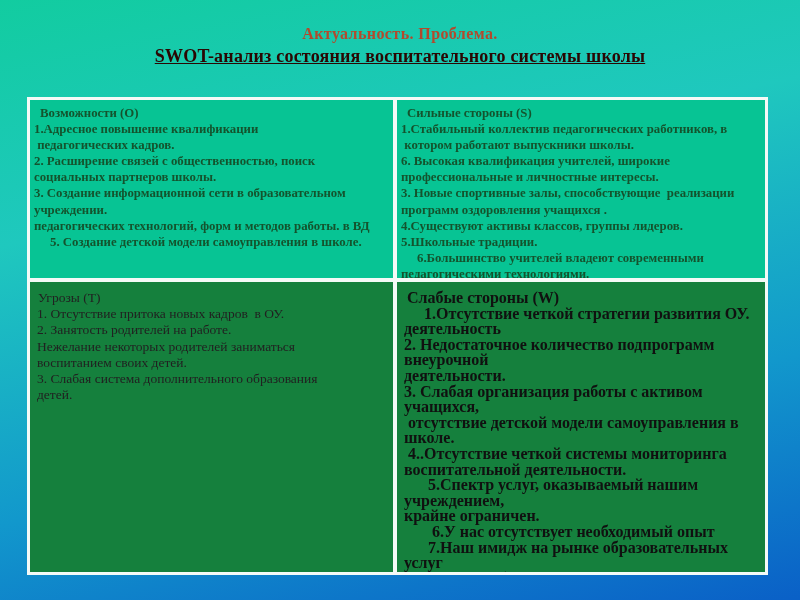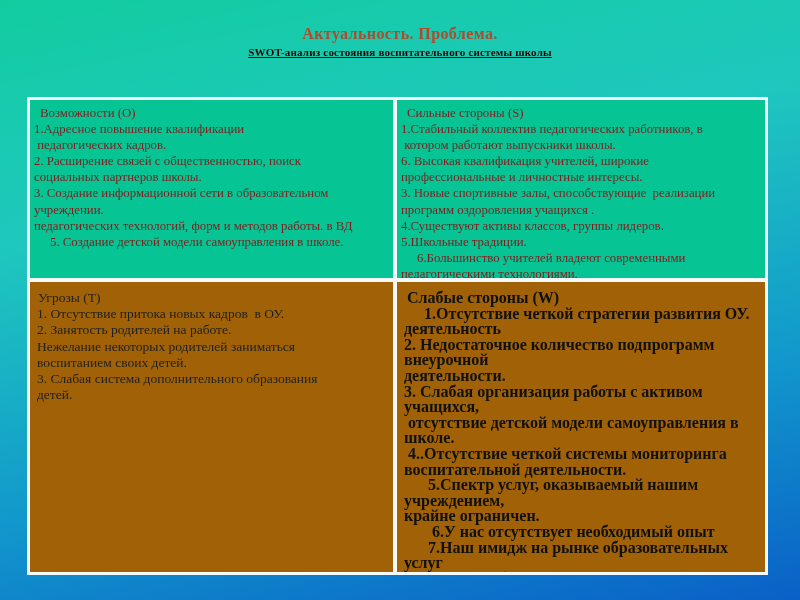--- a/index.html
+++ b/index.html
@@ -23,21 +23,21 @@
     width: 100%;
     text-align: center;
   }
   .title-line1 {
     font-size: 16px;
     font-weight: bold;
     color: #B3492C;
     letter-spacing: 0.4px;
   }
   .title-line2 {
-    font-size: 11px;
+    font-size: 18px;
     font-weight: bold;
     color: #2A0703;
     text-decoration: underline;
     margin-top: 3px;
     letter-spacing: 0.2px;
   }
   .swot-table {
     position: absolute;
     left: 27px;
     top: 97px;
@@ -50,28 +50,28 @@
     grid-template-rows: 178px 1fr;
     gap: 4px;
     padding: 3px;
   }
   .cell {
     box-sizing: border-box;
     overflow: hidden;
   }
   .cell.green {
     background: #07C494;
-    color: #7f1d1d;
-    font-weight: normal;
+    color: #14532d;
+    font-weight: bold;
     font-size: 12.8px;
     line-height: 16.1px;
     padding: 5px 3px 8px 4px;
   }
   .cell.mint {
-    background: #a16207;
+    background: #15803d;
     padding: 8px 5px 6px 7px;
   }
   .cell.threats {
     color: #212121;
     font-weight: normal;
     font-size: 13.5px;
     line-height: 16.2px;
   }
   .cell.weaknesses {
     color: #101010;

